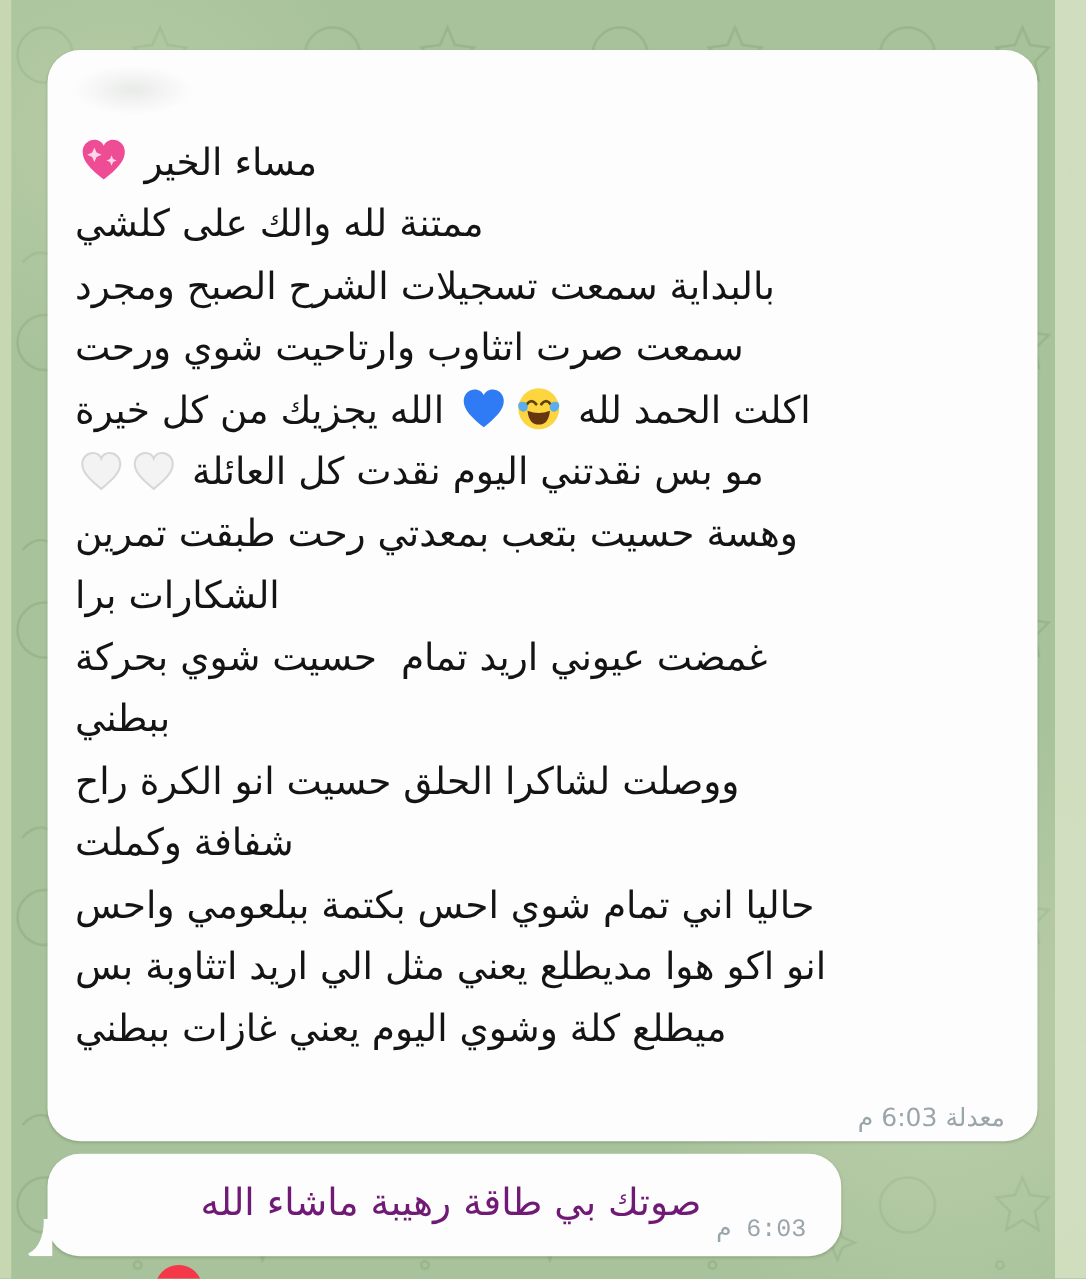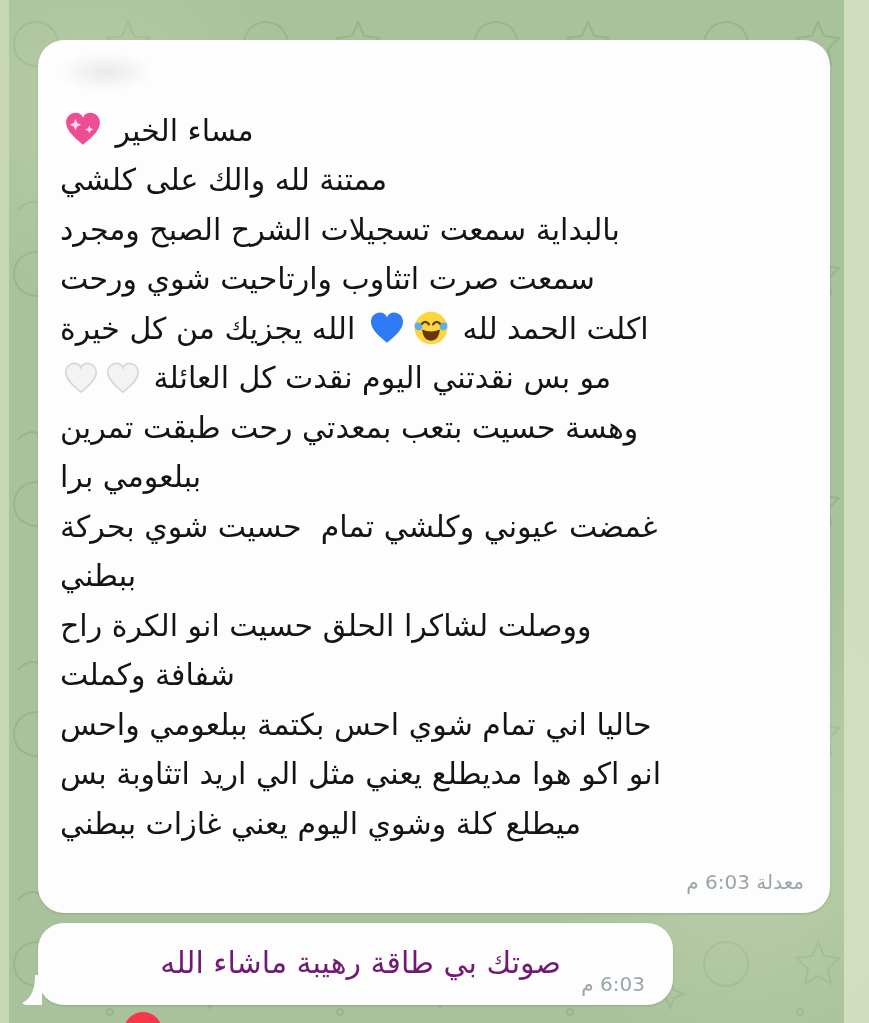--- a/index.html
+++ b/index.html
@@ -25,22 +25,22 @@
   .bubble.small{left:38px;top:923px;width:635px;height:82px;box-sizing:border-box;}
 
   .smudge{position:absolute;left:20px;top:12px;width:96px;height:40px;
     background:radial-gradient(closest-side,rgba(150,160,150,.20),rgba(150,160,150,0));}
 
   .line{direction:rtl;text-align:left;height:49.5px;line-height:49.5px;
     font-size:30px;color:#141414;white-space:pre-wrap;}
   .emoji{display:inline-block;vertical-align:-8px;margin:0 3px;}
 
   .meta{position:absolute;direction:rtl;color:#9aa5ab;font-size:20px;}
-  .meta.big-meta{right:26px;bottom:19px;}
-  .meta.small-meta{right:28px;bottom:9px;}
+  .meta.big-meta{right:26px;bottom:7px;}
+  .meta.small-meta{right:28px;bottom:9px;font-family:Liberation Mono, monospace;}
 
   .short-text{display:block;direction:rtl;text-align:right;
     padding:0 112px 0 30px;line-height:80px;font-size:30px;color:#701a75;
     white-space:nowrap;}
 
   .tail{position:absolute;left:-16px;bottom:0px;}
 
   .reaction-partial{position:absolute;left:124px;top:1012px;width:38px;height:38px;
     border-radius:50%;background:#f5374a;}
 </style>
@@ -113,24 +113,24 @@
         <path d="M16 28.5C7.6 21.8 2.5 16.6 2.5 10.8 2.5 6 6.2 3 10.1 3c2.6 0 5 1.5 5.9 3.9C16.9 4.5 19.3 3 21.9 3 25.8 3 29.5 6 29.5 10.8c0 5.8-5.1 11-13.5 17.7z" fill="#f3f3f3" stroke="#d7d7d7" stroke-width="1.5"></path>
       </svg><svg class="emoji" width="36" height="36" viewBox="0 0 32 32">
         <path d="M16 28.5C7.6 21.8 2.5 16.6 2.5 10.8 2.5 6 6.2 3 10.1 3c2.6 0 5 1.5 5.9 3.9C16.9 4.5 19.3 3 21.9 3 25.8 3 29.5 6 29.5 10.8c0 5.8-5.1 11-13.5 17.7z" fill="#f3f3f3" stroke="#d7d7d7" stroke-width="1.5"></path>
       </svg>
     </div>
 
     <div class="line">
       <span>وهسة حسيت بتعب بمعدتي رحت طبقت تمرين</span>
     </div>
     <div class="line">
-      <span>ببلعومي برا</span>
+      <span>الشكارات برا</span>
     </div>
     <div class="line">
-      <span>غمضت عيوني وكلشي تمام  حسيت شوي بحركة</span>
+      <span>غمضت عيوني اريد تمام  حسيت شوي بحركة</span>
     </div>
     <div class="line">
       <span>ببطني</span>
     </div>
     <div class="line">
       <span>ووصلت لشاكرا الحلق حسيت انو الكرة راح</span>
     </div>
     <div class="line">
       <span>شفافة وكملت</span>
     </div>

